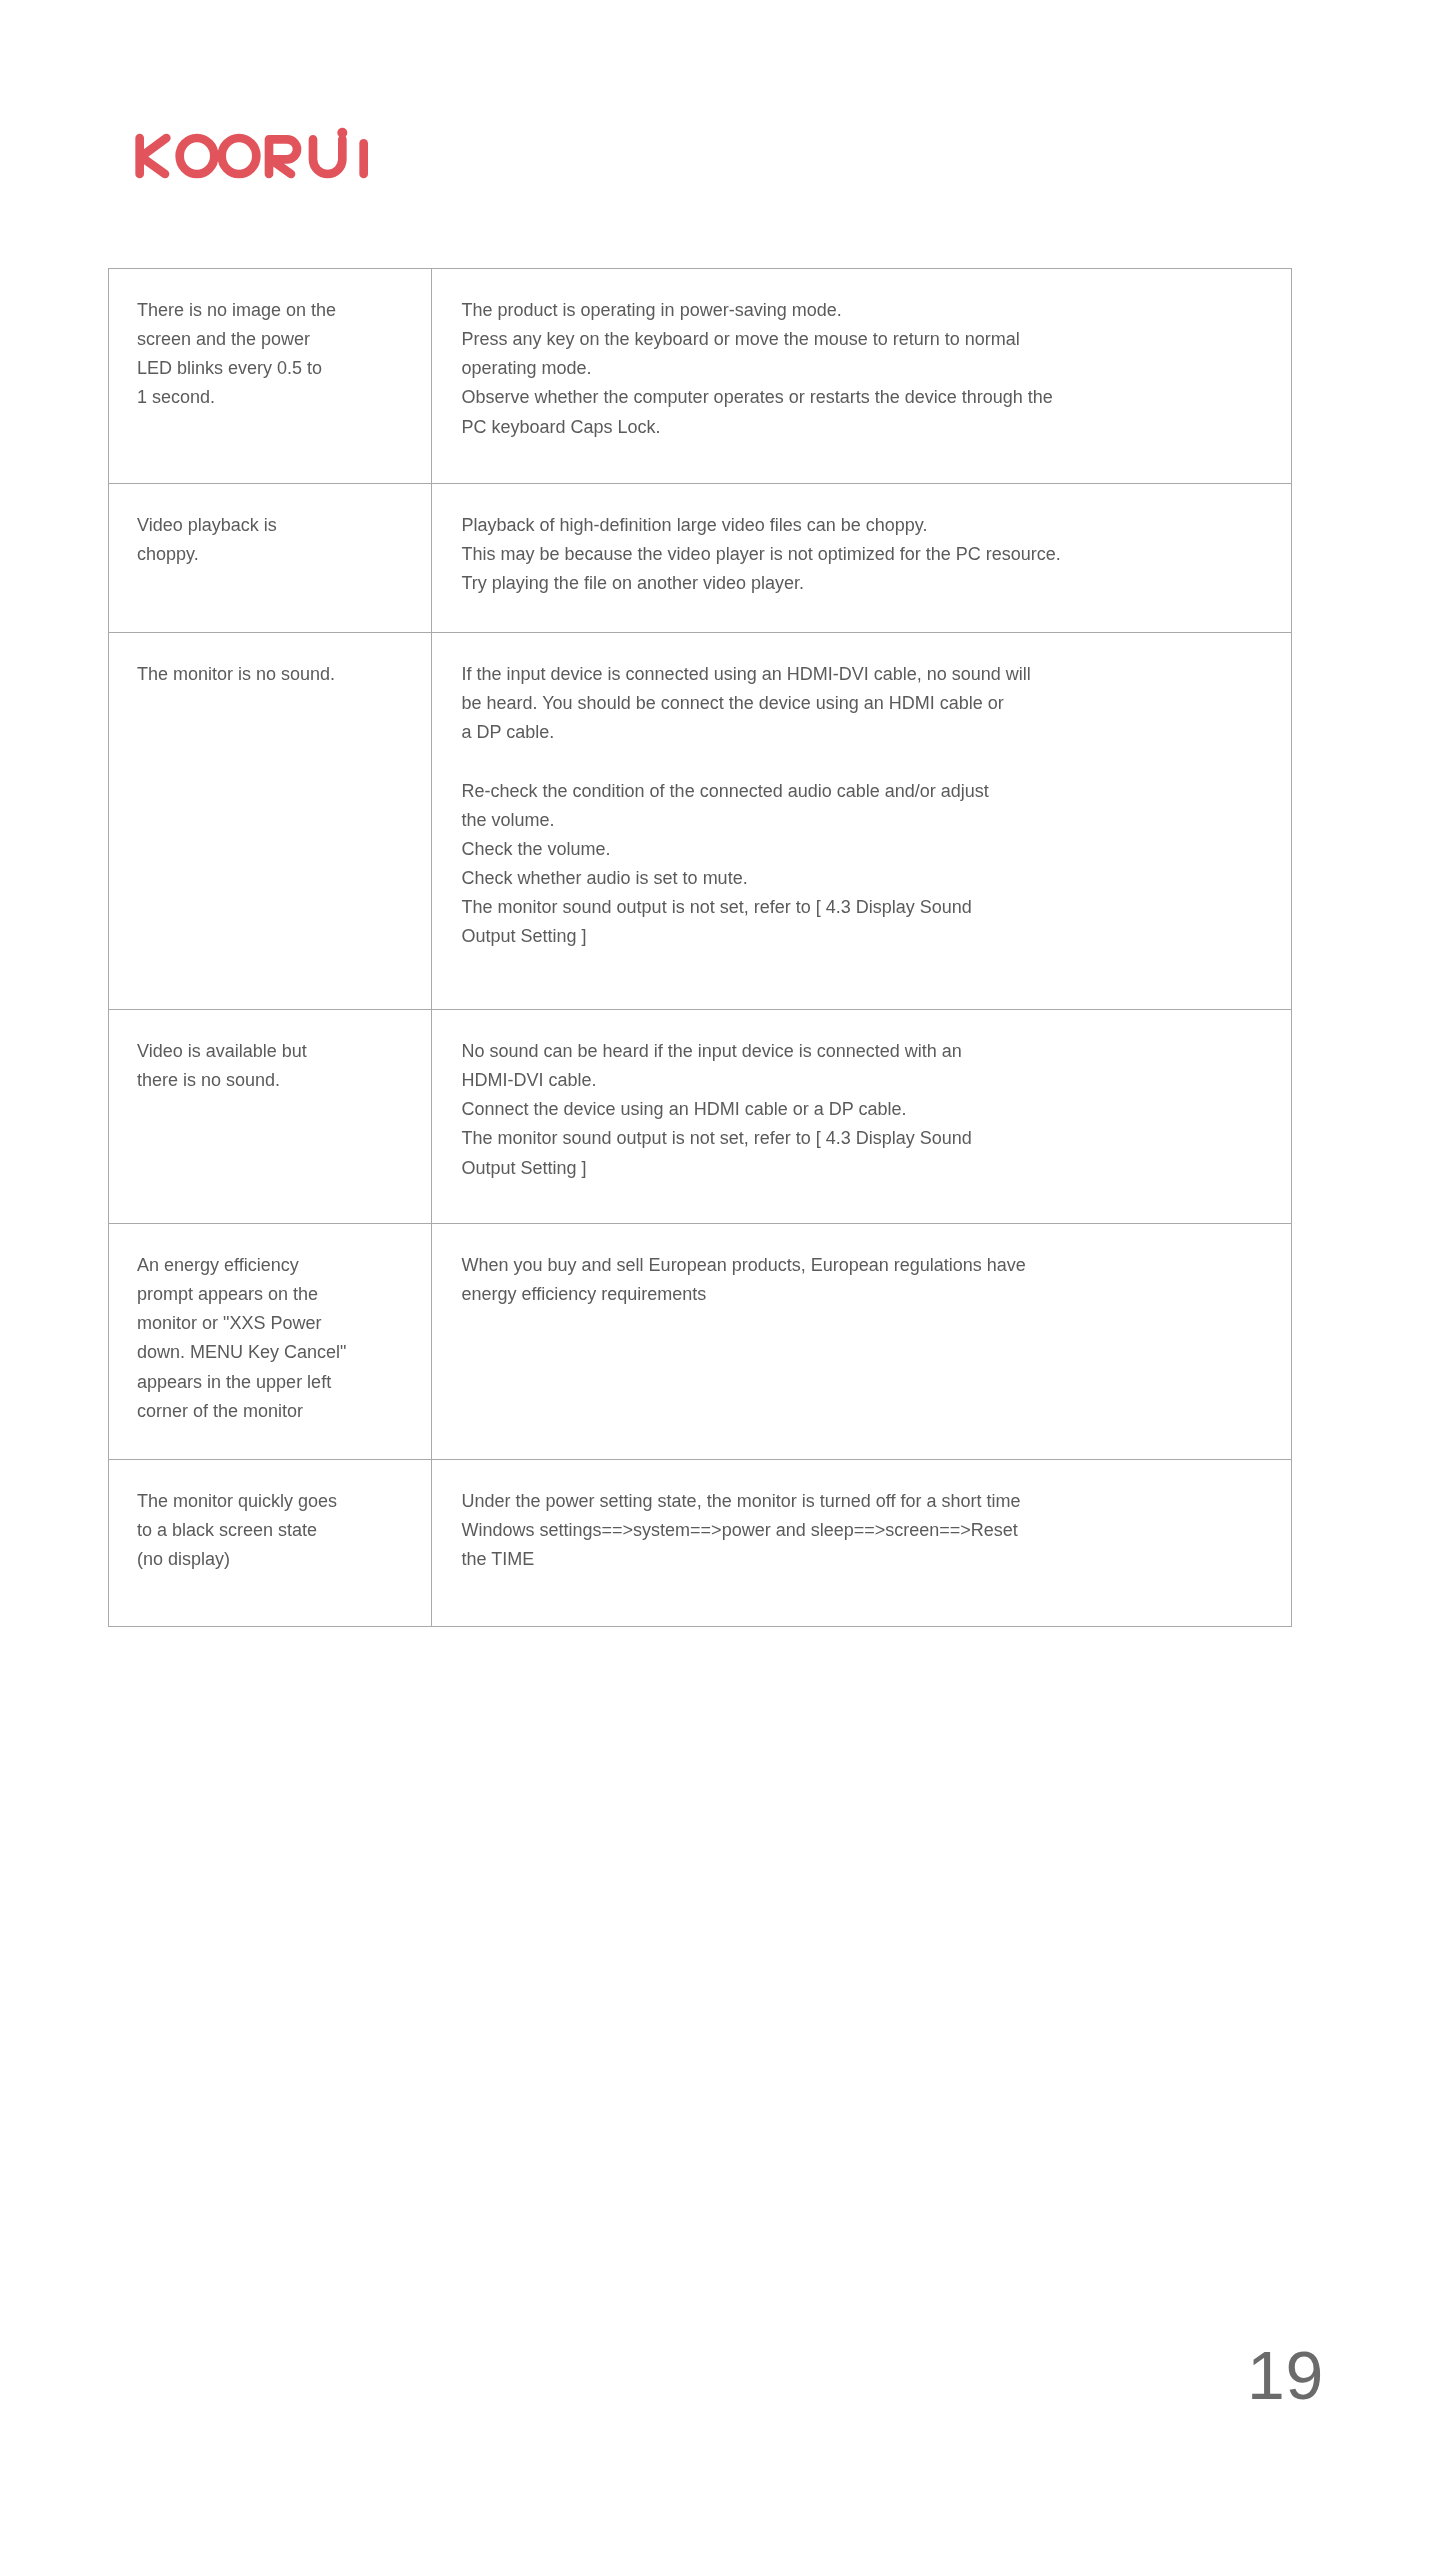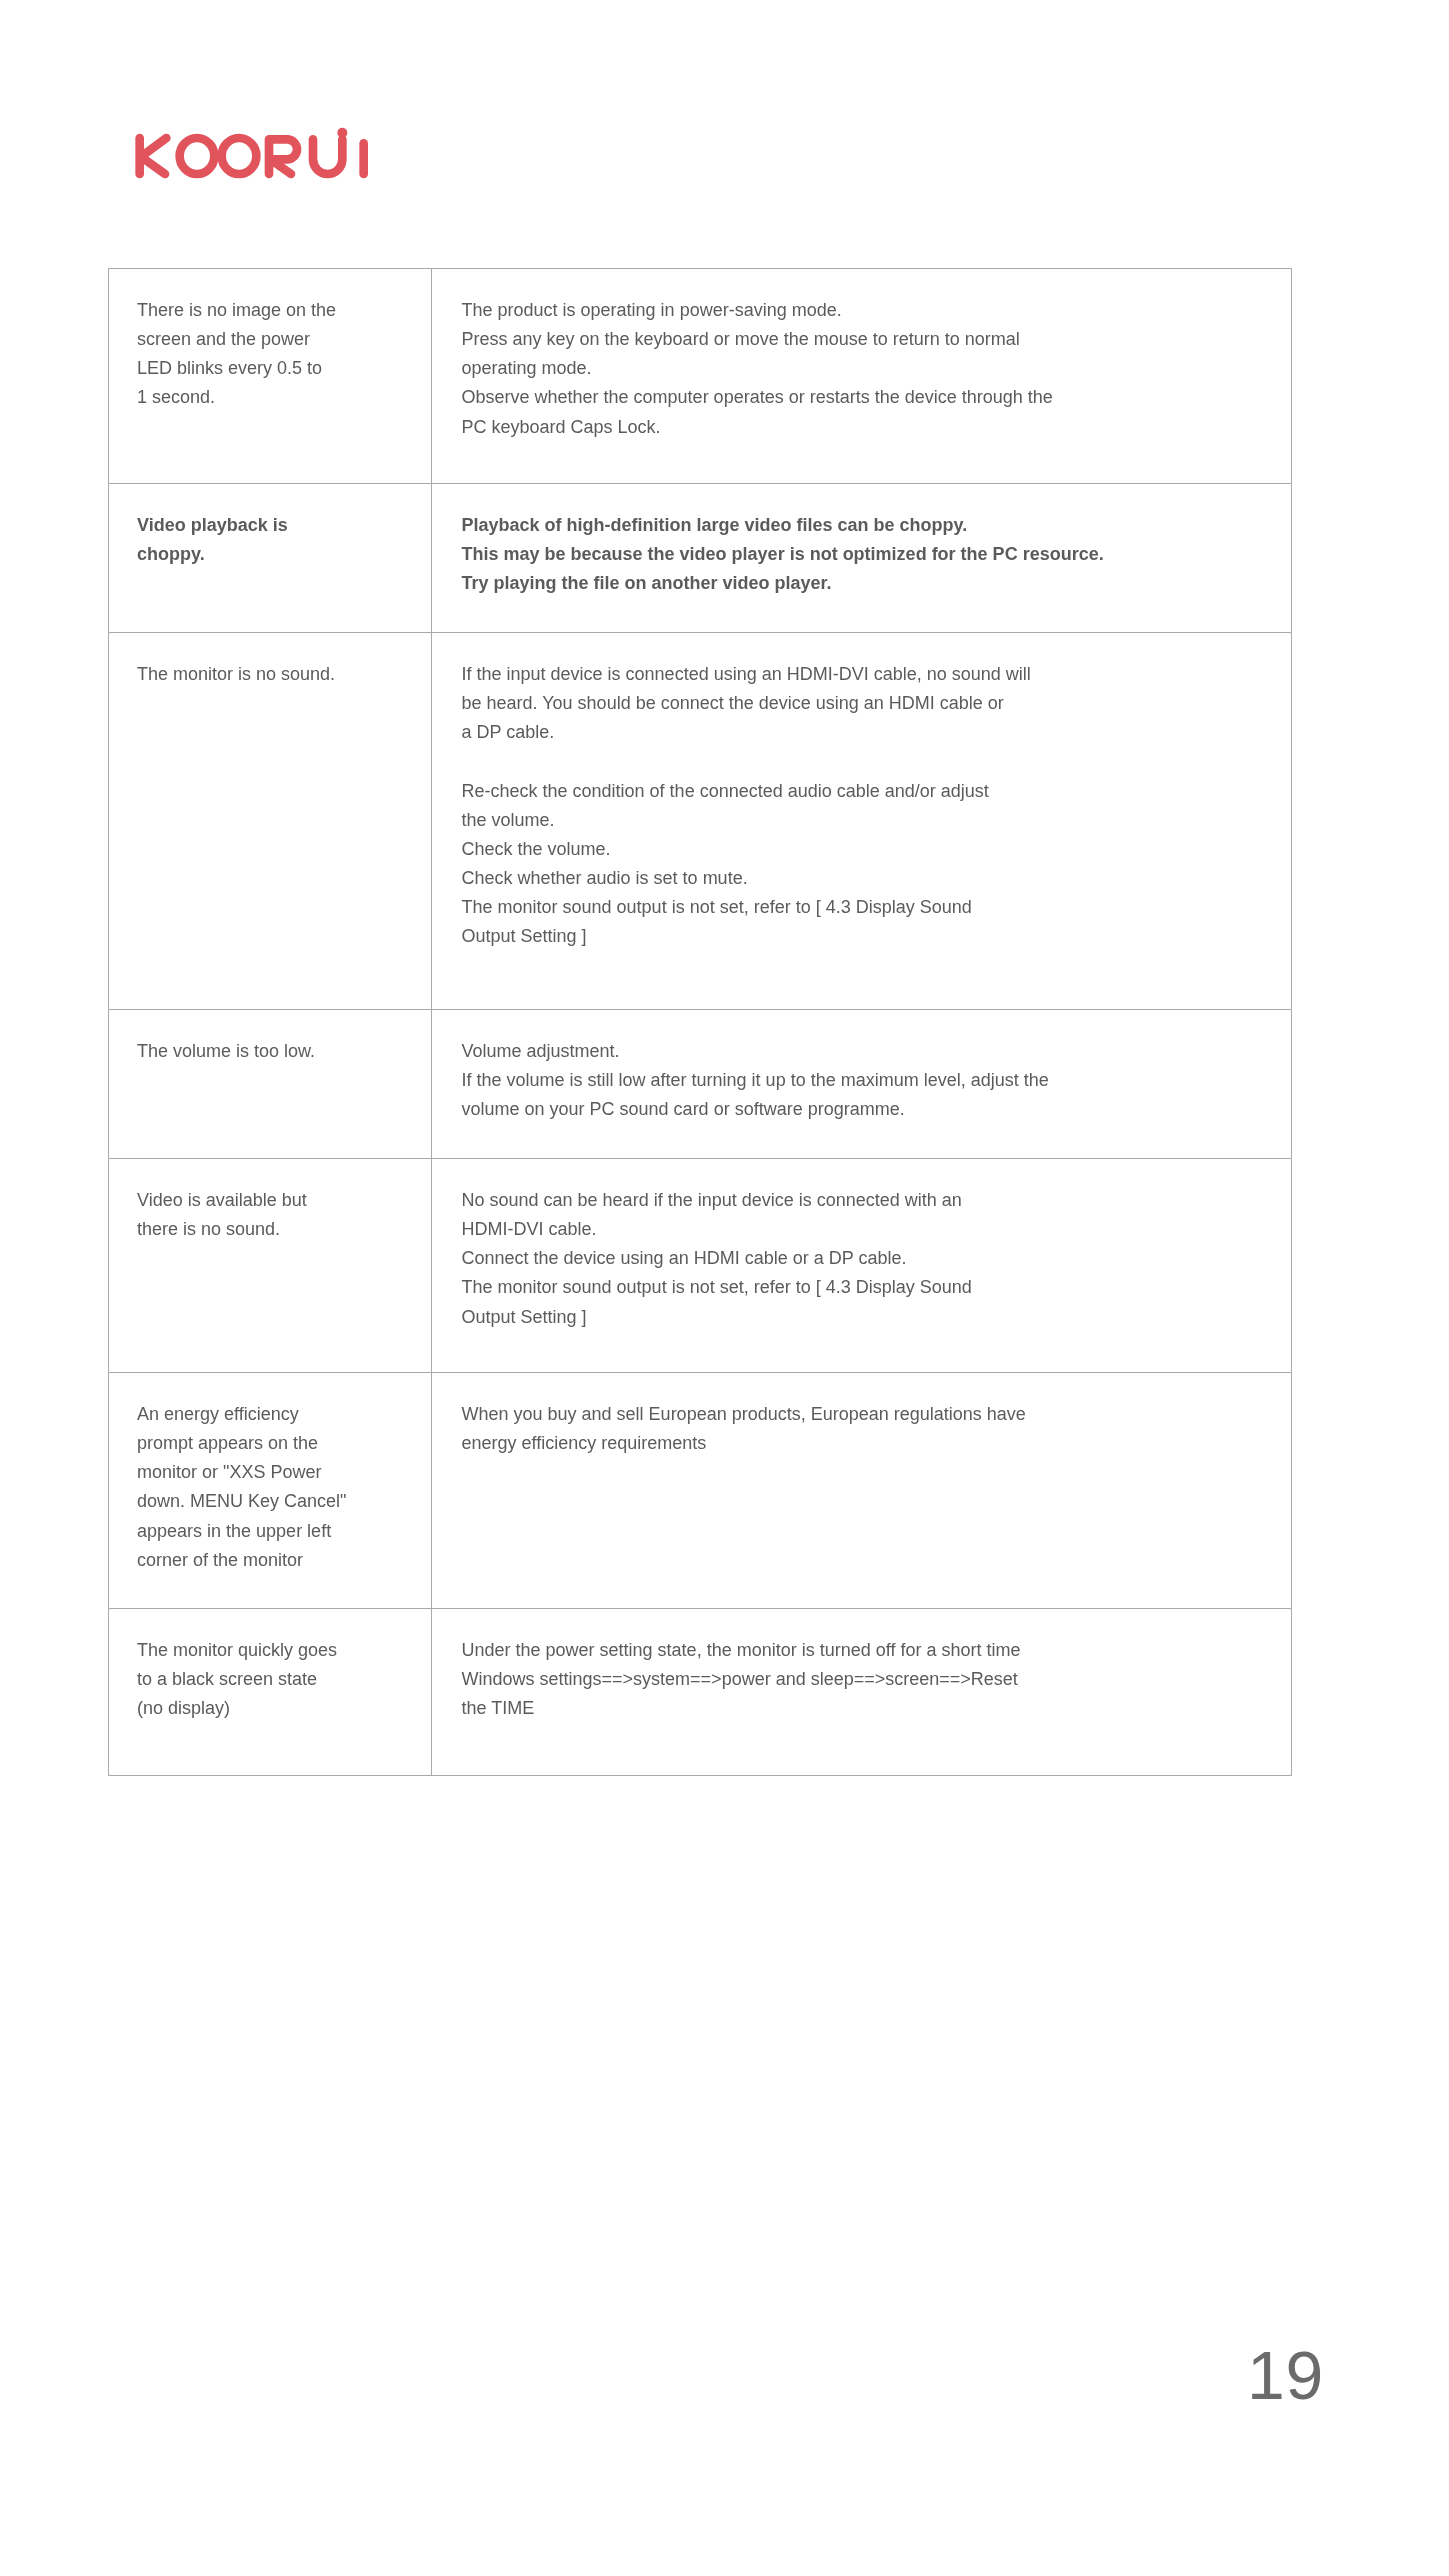--- a/index.html
+++ b/index.html
@@ -53,21 +53,21 @@
     color: #5b5b5b;
     white-space: pre-line;
   }
   td.col-sol .cell-inner {
     padding-left: 29.5px;
     padding-right: 23px;
   }
 
   
   tr.r0 td { height: 214px; }
-  tr.r1 td { height: 148px; font-weight: bold; }
+  tr.r1 td { height: 148px; }
   tr.r2 td { height: 376px; }
   tr.r3 td { height: 148px; }
   tr.r4 td { height: 213px; margin-left: 33px; }
   tr.r5 td { height: 235px; }
   tr.r6 td { height: 166px; }
 
   
   .page-num {
     position: absolute;
     right: 125px;
@@ -142,30 +142,20 @@
 a DP cable.
 
 Re-check the condition of the connected audio cable and/or adjust
 the volume.
 Check the volume.
 Check whether audio is set to mute.
 The monitor sound output is not set, refer to [ 4.3 Display Sound
 Output Setting ]</div>
         </td>
       </tr>
-      <tr class="r3">
-        <td class="col-sym">
-          <div class="cell-inner">The volume is too low.</div>
-        </td>
-        <td class="col-sol">
-          <div class="cell-inner">Volume adjustment.
-If the volume is still low after turning it up to the maximum level, adjust the
-volume on your PC sound card or software programme.</div>
-        </td>
-      </tr>
       <tr class="r4">
         <td class="col-sym">
           <div class="cell-inner">Video is available but
 there is no sound.</div>
         </td>
         <td class="col-sol">
           <div class="cell-inner">No sound can be heard if the input device is connected with an
 HDMI-DVI cable.
 Connect the device using an HDMI cable or a DP cable.
 The monitor sound output is not set, refer to [ 4.3 Display Sound

